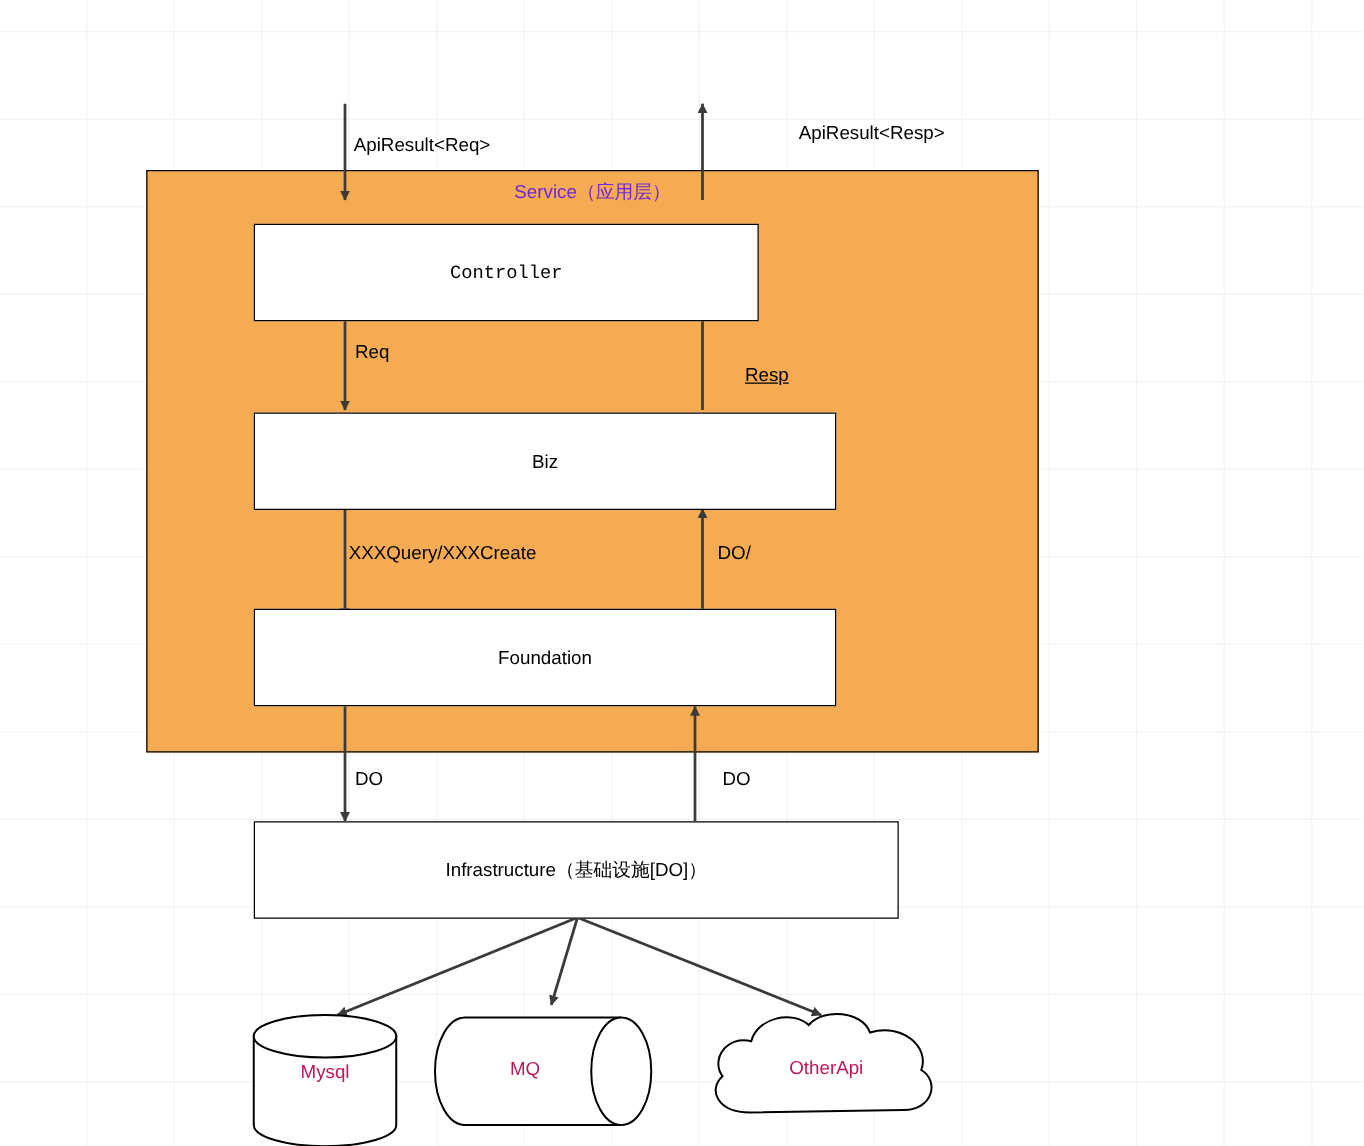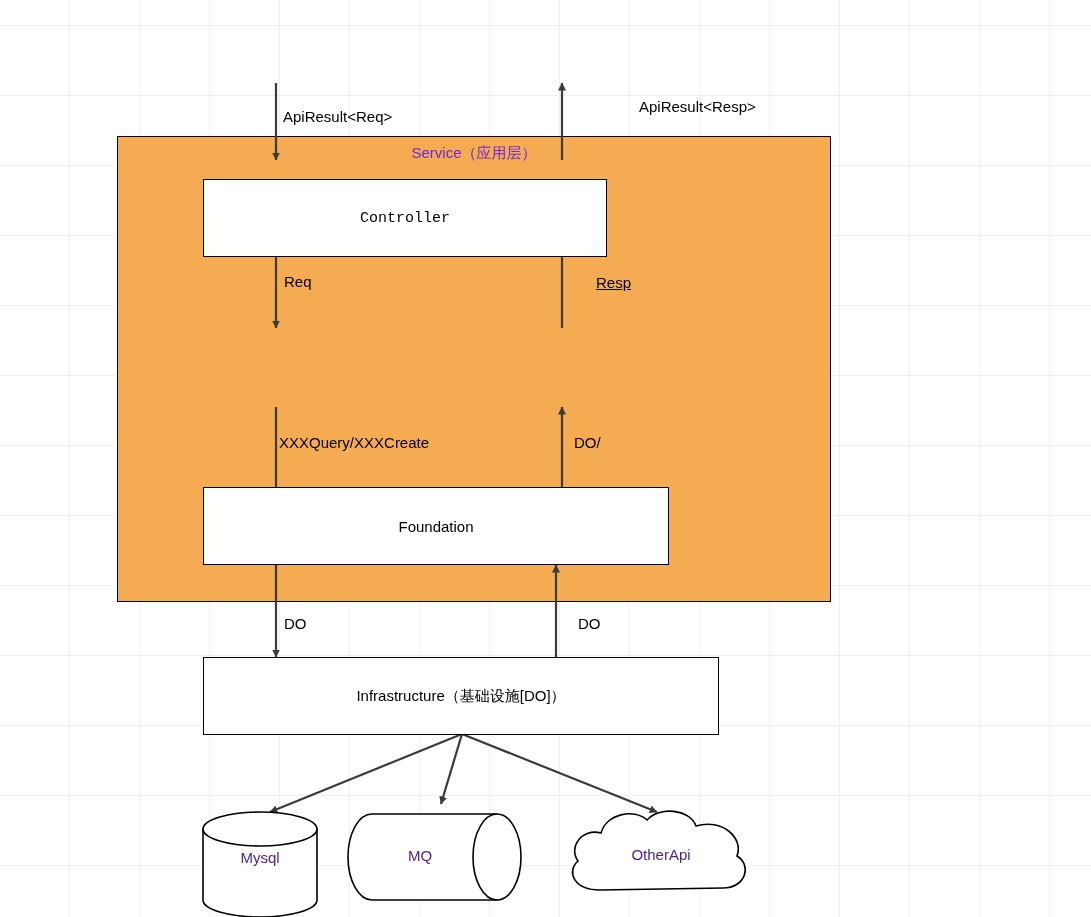--- a/index.html
+++ b/index.html
@@ -62,21 +62,21 @@
   }
   .edge-label {
     position: absolute;
     font-size: 15px;
     color: #000000;
     white-space: nowrap;
   }
   .shape-label {
     position: absolute;
     font-size: 15px;
-    color: #4c1d95;
+    color: #be185d;
     white-space: nowrap;
     text-align: center;
   }
 </style>
 </head>
 <body>
 
 <div id="canvas">
 
   <div id="grid"></div>
@@ -133,34 +133,35 @@
                C659,806 690,809 696,826
                C722,818 744,838 737,856
                C752,865 746,888 723,888
                Z"></path>
     </g>
   </svg>
 
 
   <div class="node" style="left:203px; top:179px; width:404px; height:78px;font-family:Liberation Mono, monospace;">Controller</div>
 
+  <div class="node" style="left:203px; top:330px; width:466px; height:78px;">Biz</div>
 
   <div class="node" style="left:203px; top:487px; width:466px; height:78px;">Foundation</div>
 
   <div class="node" style="left:203px; top:657px; width:516px; height:78px;">Infrastructure（基础设施[DO]）</div>
 
   <div class="shape-label" style="left:203px; top:849px; width:114px;">Mysql</div>
   <div class="shape-label" style="left:360px; top:847px; width:120px;">MQ</div>
   <div class="shape-label" style="left:596px; top:846px; width:130px;">OtherApi</div>
 
   <div class="edge-label" style="left:283px; top:108px;">ApiResult&lt;Req&gt;</div>
   <div class="edge-label" style="left:608px; top:98px;margin-left:31px;">ApiResult&lt;Resp&gt;</div>
 
   <div class="edge-label" style="left:284px; top:273px;">Req</div>
-  <div class="edge-label" style="left:596px; top:274px;text-decoration:underline;">Resp</div>
+  <div class="edge-label" style="left:596px; top:292px;text-decoration:underline;">Resp</div>
 
   <div class="edge-label" style="left:279px; top:434px;">XXXQuery/XXXCreate</div>
   <div class="edge-label" style="left:574px; top:434px;">DO/</div>
 
   <div class="edge-label" style="left:284px; top:615px;">DO</div>
   <div class="edge-label" style="left:578px; top:615px;">DO</div>
 
 </div>
 
 </body></html>

